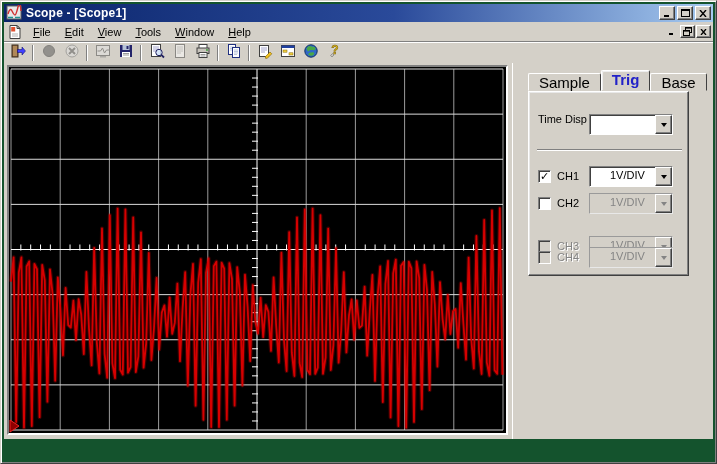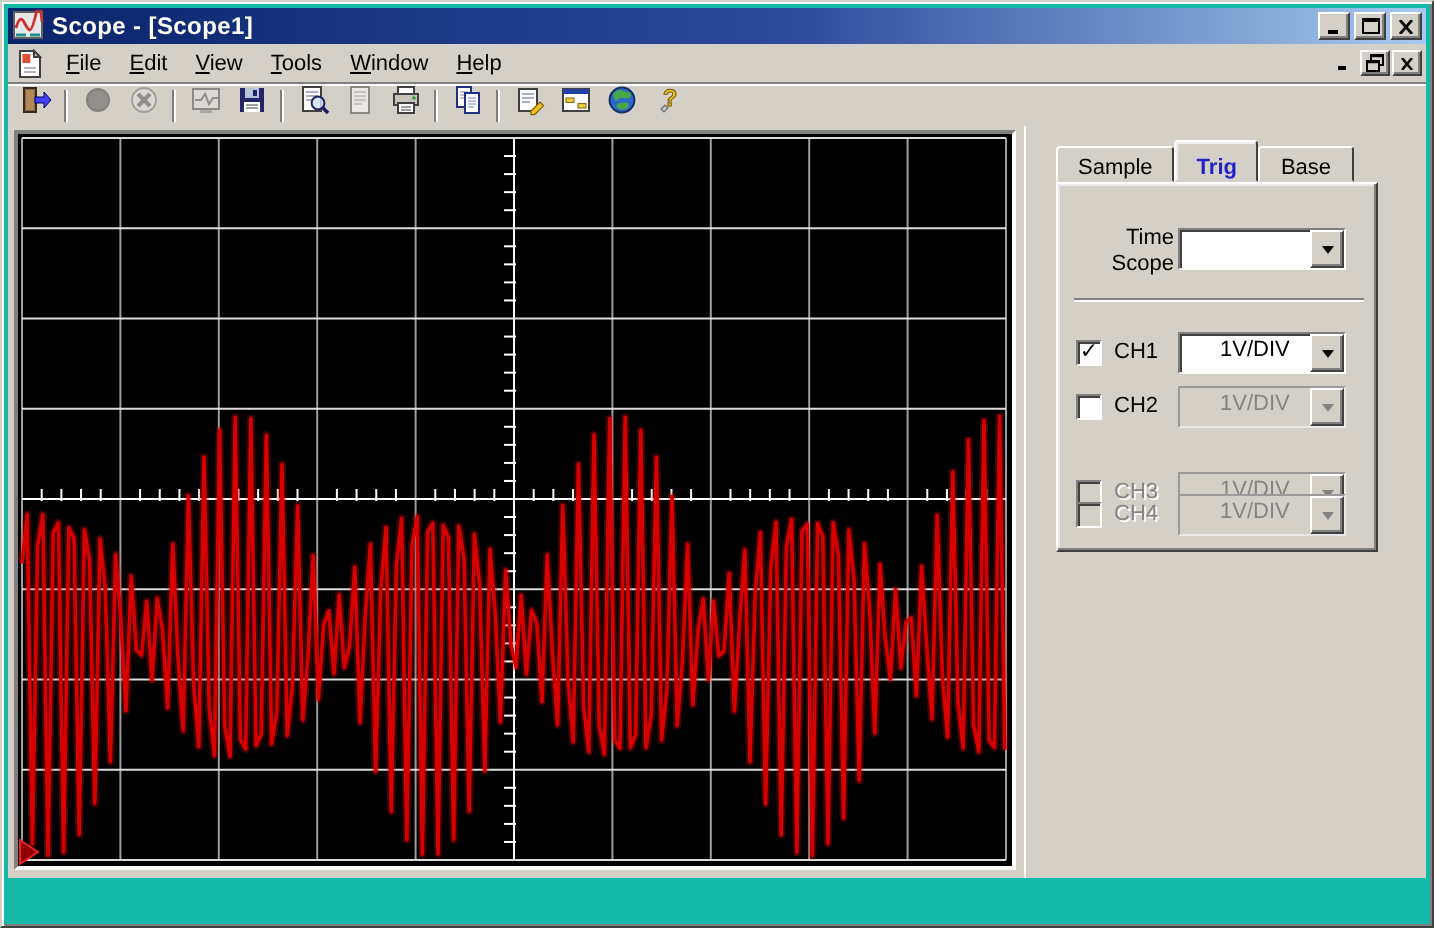--- a/index.html
+++ b/index.html
@@ -1,18 +1,18 @@
 <!DOCTYPE html>
 <html><head>
 <meta charset="utf-8">
 <style>
   * { margin:0; padding:0; box-sizing:border-box; }
   html,body { width:717px; height:464px; font-family:"Liberation Sans", sans-serif; }
   .window {
-    position:relative; width:717px; height:464px; background:#14b8a6; overflow:hidden;
+    position:relative; width:717px; height:464px; background:#14532d; overflow:hidden;
     border:1px solid; border-color:#d4d0c8 #404040 #404040 #d4d0c8;
     box-shadow: inset 1px 1px 0 #ffffff, inset -1px -1px 0 #808080;
   }
   
   .titlebar {
     position:absolute; left:3px; top:3px; right:3px; height:18px;
     background:linear-gradient(to right,#0a246a 0%,#2a4a9a 55%,#a6caf0 100%);
     display:flex; align-items:center; padding-left:2px;
   }
   .titlebar .title { color:#fff; font-weight:bold; font-size:12px; margin-left:4px; letter-spacing:.2px; white-space:nowrap; }
@@ -52,22 +52,22 @@
   .scope-bezel {
     position:absolute; left:3px; top:2px; width:501px; height:370px;
     border:2px solid; border-color:#808080 #fff #fff #808080; background:#000;
   }
   .scope-bezel svg { display:block; }
   .divider { position:absolute; left:505px; top:0; width:4px; bottom:0; background:#d4d0c8; border-right:1px solid #fff; }
   
   .panel { position:absolute; left:509px; top:0; right:0; bottom:0; background:#d4d0c8; }
   .tabs { position:absolute; left:15px; top:10px; height:18px; display:flex; align-items:flex-end; z-index:2; }
   .tab {
-    height:18px; padding:0 10px; background:#d4d0c8; font-size:11px;
-    display:flex; align-items:flex-end; border:1px solid;
+    height:18px; padding:0 10px; background:#d4d0c8; font-size:15px;
+    display:flex; align-items:flex-start; border:1px solid;
     border-color:#fff #404040 #d4d0c8 #fff; border-radius:2px 2px 0 0; position:relative;
   }
   .tab.active { height:21px; margin-top:-3px; z-index:3; box-shadow: inset 1px 1px 0 #eee; font-weight:bold; }
   .tabbody {
     position:absolute; left:15px; top:28px; width:161px; height:185px; background:#d4d0c8;
     border:1px solid; border-color:#fff #404040 #404040 #fff;
     box-shadow: inset -1px -1px 0 #808080, inset 1px 1px 0 #e8e8e8;
     z-index:1;
   }
   .tb-label { position:absolute; left:8px; top:21px; width:50px; text-align:right; font-size:11px; line-height:13px; color:#000; }
@@ -381,21 +381,21 @@
             <span class="tab-label">Sample</span>
           </div>
         <div class="tab active">
             <span class="tab-label" style="color: rgb(34, 34, 200);">Trig</span>
           </div>
         <div class="tab">
             <span class="tab-label">Base</span>
           </div>
       </div>
       <div class="tabbody">
-        <div class="tb-label">Time Scope</div>
+        <div class="tb-label">Time Disp</div>
         <div class="combo tb-combo">
           <span class="combo-text"></span>
           <span class="combo-btn">
               <span class="arrow"></span>
             </span>
         </div>
         <div class="etched"></div>
 
         <div class="ch-row" style="top:74px">
           <span class="checkbox">✓</span>

